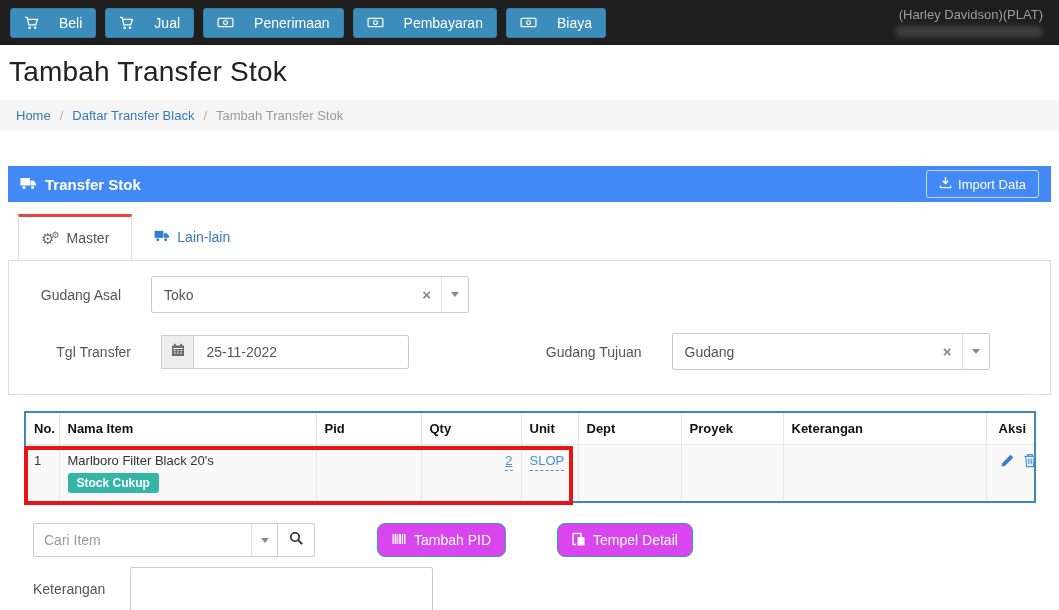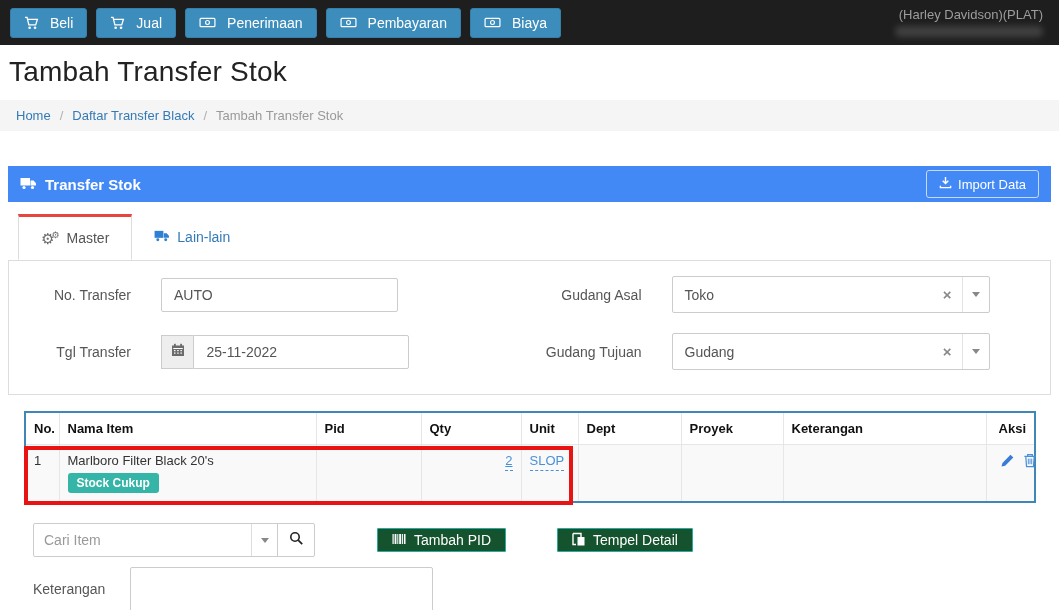--- a/index.html
+++ b/index.html
@@ -4,21 +4,21 @@
 <style>
   * { margin:0; padding:0; box-sizing:border-box; }
   html,body { width:1059px; height:610px; overflow:hidden; background:#fff;
     font-family:"Liberation Sans", sans-serif; font-size:13px; color:#555; }
 
   
   .navbar { height:45px; background:#1e1e1e; display:flex; align-items:center;
     justify-content:space-between; padding:0 10px; }
   .nav-left { display:flex; gap:9px; }
   .nav-btn { background:#3c8dbc; color:#fff; border:1px solid #367fa9; border-radius:3px;
-    font-size:14px; padding:6px 13px; display:flex; align-items:center; gap:11px; cursor:pointer;
+    font-size:14px; padding:6px 13px; display:flex; align-items:center; gap:20px; cursor:pointer;
     font-family:"Liberation Sans", sans-serif; }
   .nav-btn svg { display:block; }
   .nav-right { text-align:right; padding-right:6px; }
   .nav-user { color:#9d9d9d; font-size:13px; line-height:17px; }
   .nav-email-blur { display:inline-block; width:148px; height:11px; margin-top:3px;
     background:#6a6a6a; opacity:.45; border-radius:5px; filter:blur(3px); }
 
   
   h1.page-title { color:#222; font-size:28px; font-weight:500; margin:11px 0 12px 9px; letter-spacing:.2px; }
   .breadcrumb { background:#f5f5f5; padding:8px 16px; font-size:13px; color:#999;
@@ -88,21 +88,21 @@
 
   
   .controls { display:flex; align-items:center; margin:20px 0 0 25px; }
   .cari-select { width:245px; height:34px; border:1px solid #ccc; border-radius:2px 0 0 2px;
     display:flex; align-items:center; cursor:pointer; background:#fff; }
   .cari-select .ph { flex:1; padding-left:10px; color:#999; font-size:14px; }
   .cari-select .caret-box { width:26px; align-self:stretch; display:flex; align-items:center;
     justify-content:center; border-left:1px solid #ddd; }
   .search-btn { width:38px; height:34px; background:#fff; border:1px solid #ccc; margin-left:-1px;
     border-radius:0 2px 2px 0; display:flex; align-items:center; justify-content:center; cursor:pointer; }
-  .teal-btn { background:#14532d; border:1px solid #2aa99d; color:#fff; border-radius:1px; height:24px;
+  .teal-btn { background:#d946ef; border:1px solid #2aa99d; color:#fff; border-radius:8px; height:34px;
     padding:0 14px; font-size:14px; display:flex; align-items:center; gap:8px; cursor:pointer;
     font-family:"Liberation Sans", sans-serif; }
   .btn-tambah { margin-left:62px; }
   .btn-tempel { margin-left:51px; }
 
   .ket-row { display:flex; margin:10px 0 0 25px; }
   .ket-row label { width:97px; padding-top:14px; color:#565656; font-size:14px; }
   .ket-row textarea { width:303px; height:60px; border:1px solid #ccc; border-radius:2px;
     resize:none; font-family:"Liberation Sans", sans-serif; font-size:13px; padding:6px; color:#555; }
 </style>
@@ -206,24 +206,20 @@
             <path d="M10.5 4.5h3l2.5 2.7v2.3h-5.5z" fill="#2f7fd3"></path>
             <circle cx="4" cy="11.5" r="1.6" fill="#2f7fd3"></circle>
             <circle cx="12.5" cy="11.5" r="1.6" fill="#2f7fd3"></circle>
           </svg></span>
       <span>Lain-lain</span>
     </div>
   </div>
 
   <div class="tab-content">
     <div class="form-row">
-      <div class="fg">
-        <label>No. Transfer</label>
-        <input class="txt-input" type="text" value="AUTO" style="">
-      </div>
       <div class="fg right">
         <label>Gudang Asal</label>
         <div class="select2">
           <span class="val">Toko</span>
           <span class="clear">×</span>
           <span class="caret-box">
               <span class="caret-down"></span>
             </span>
         </div>
       </div>

